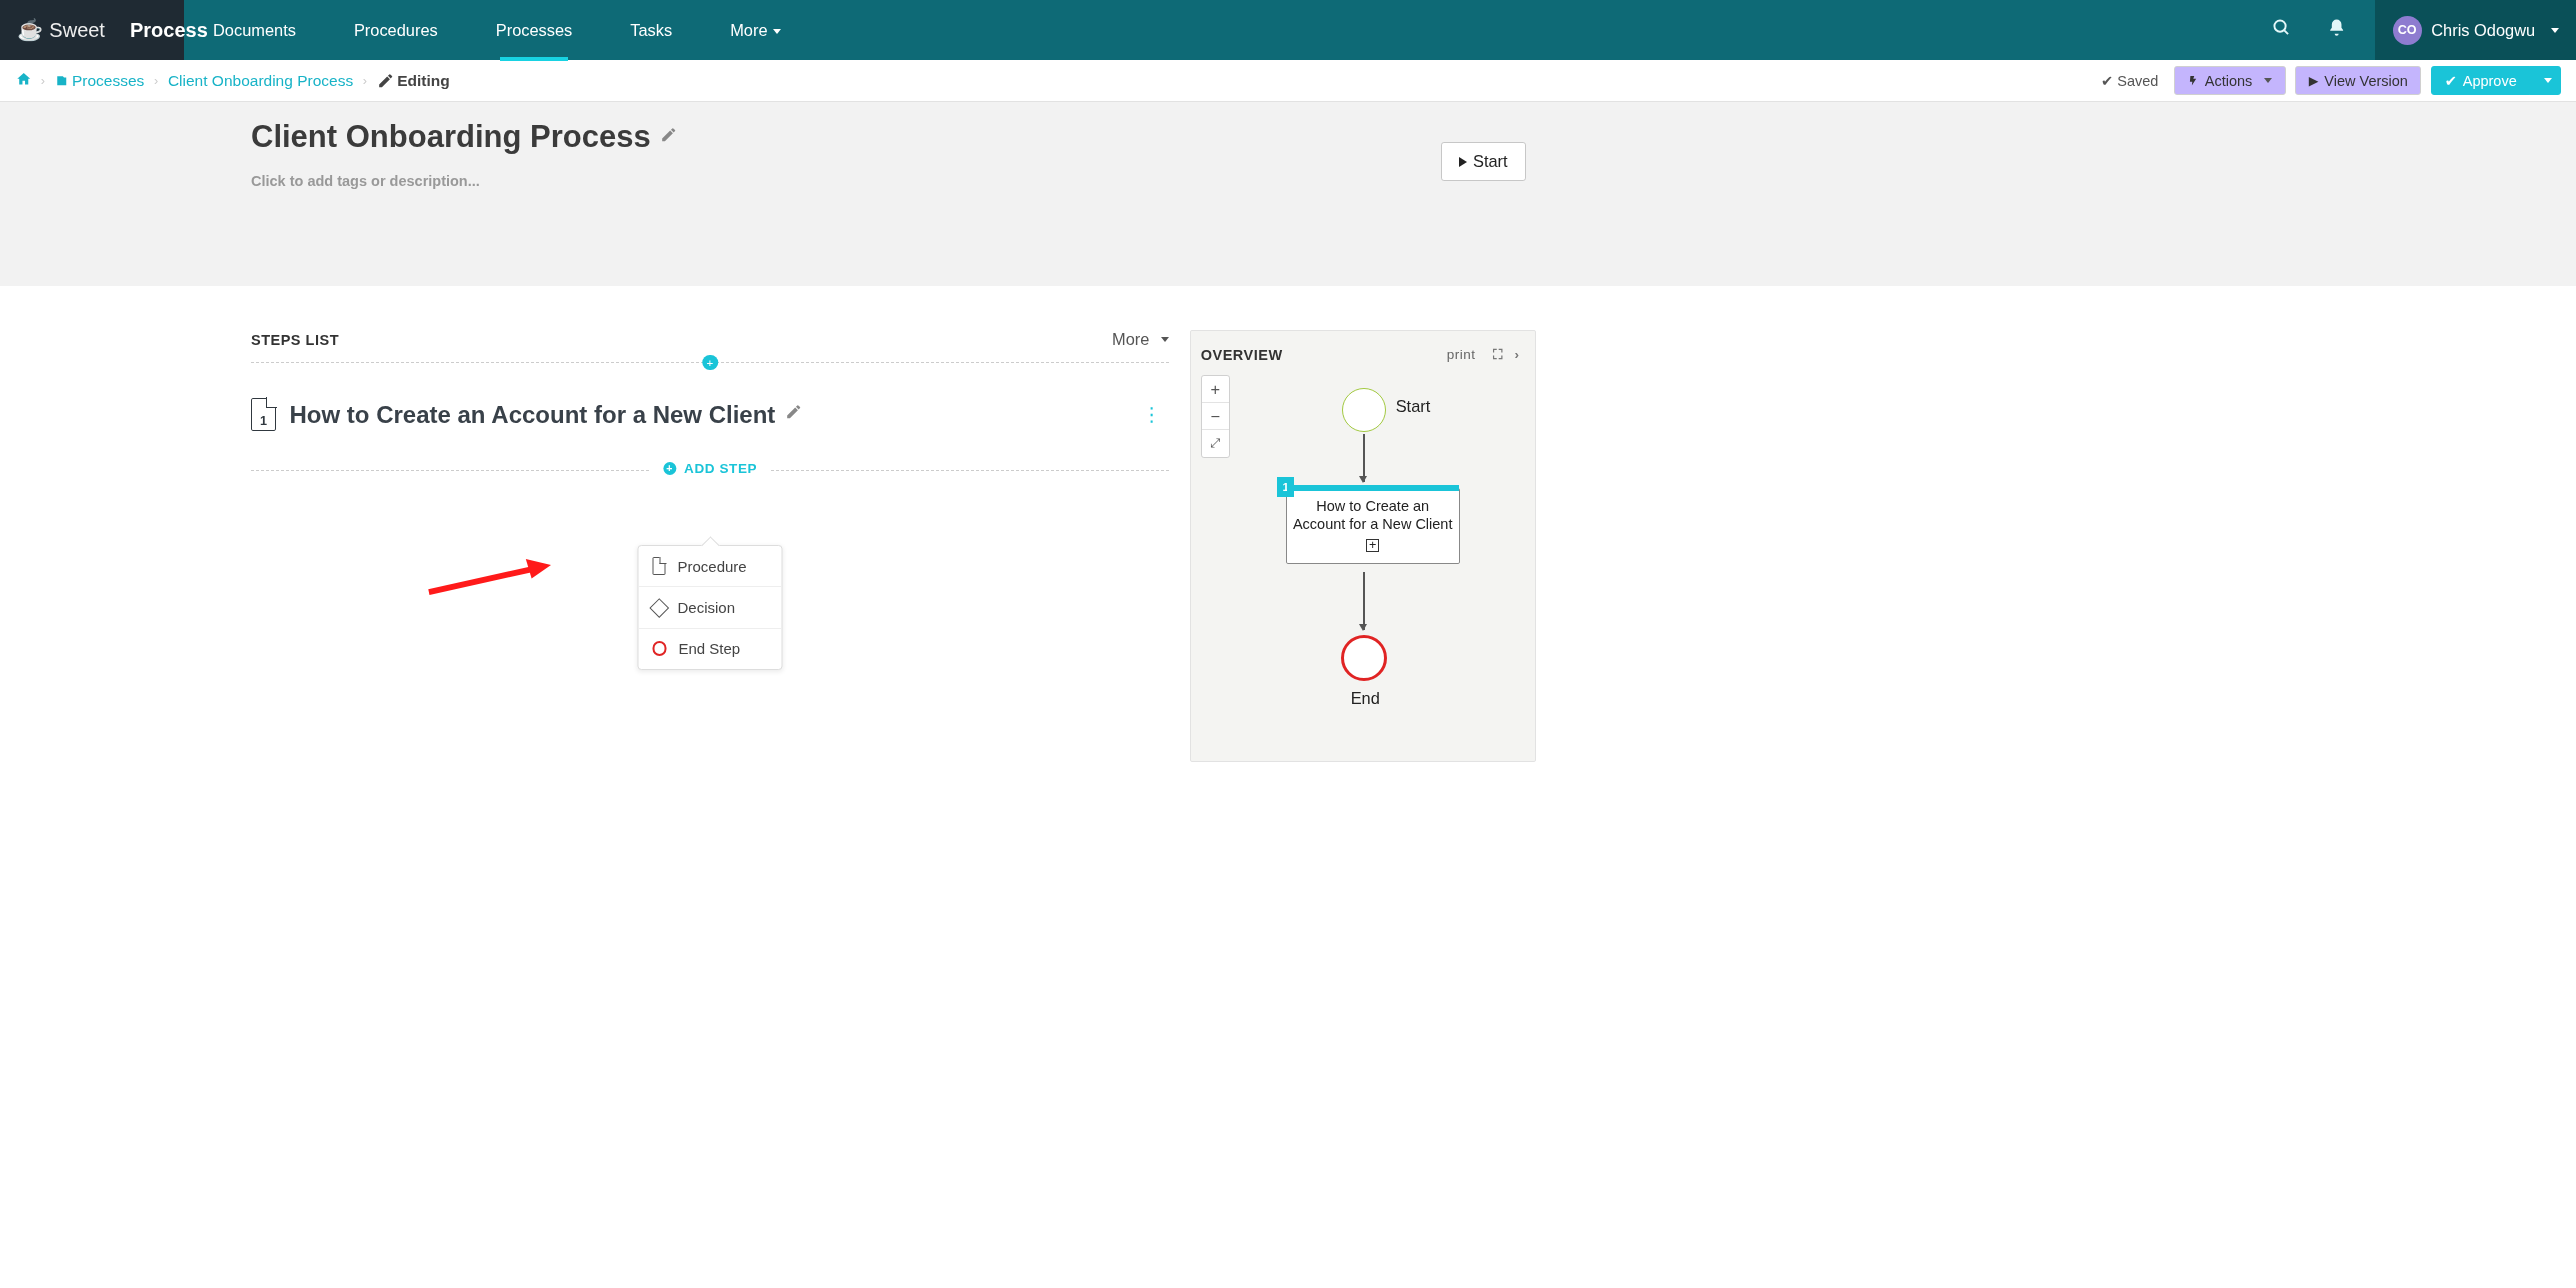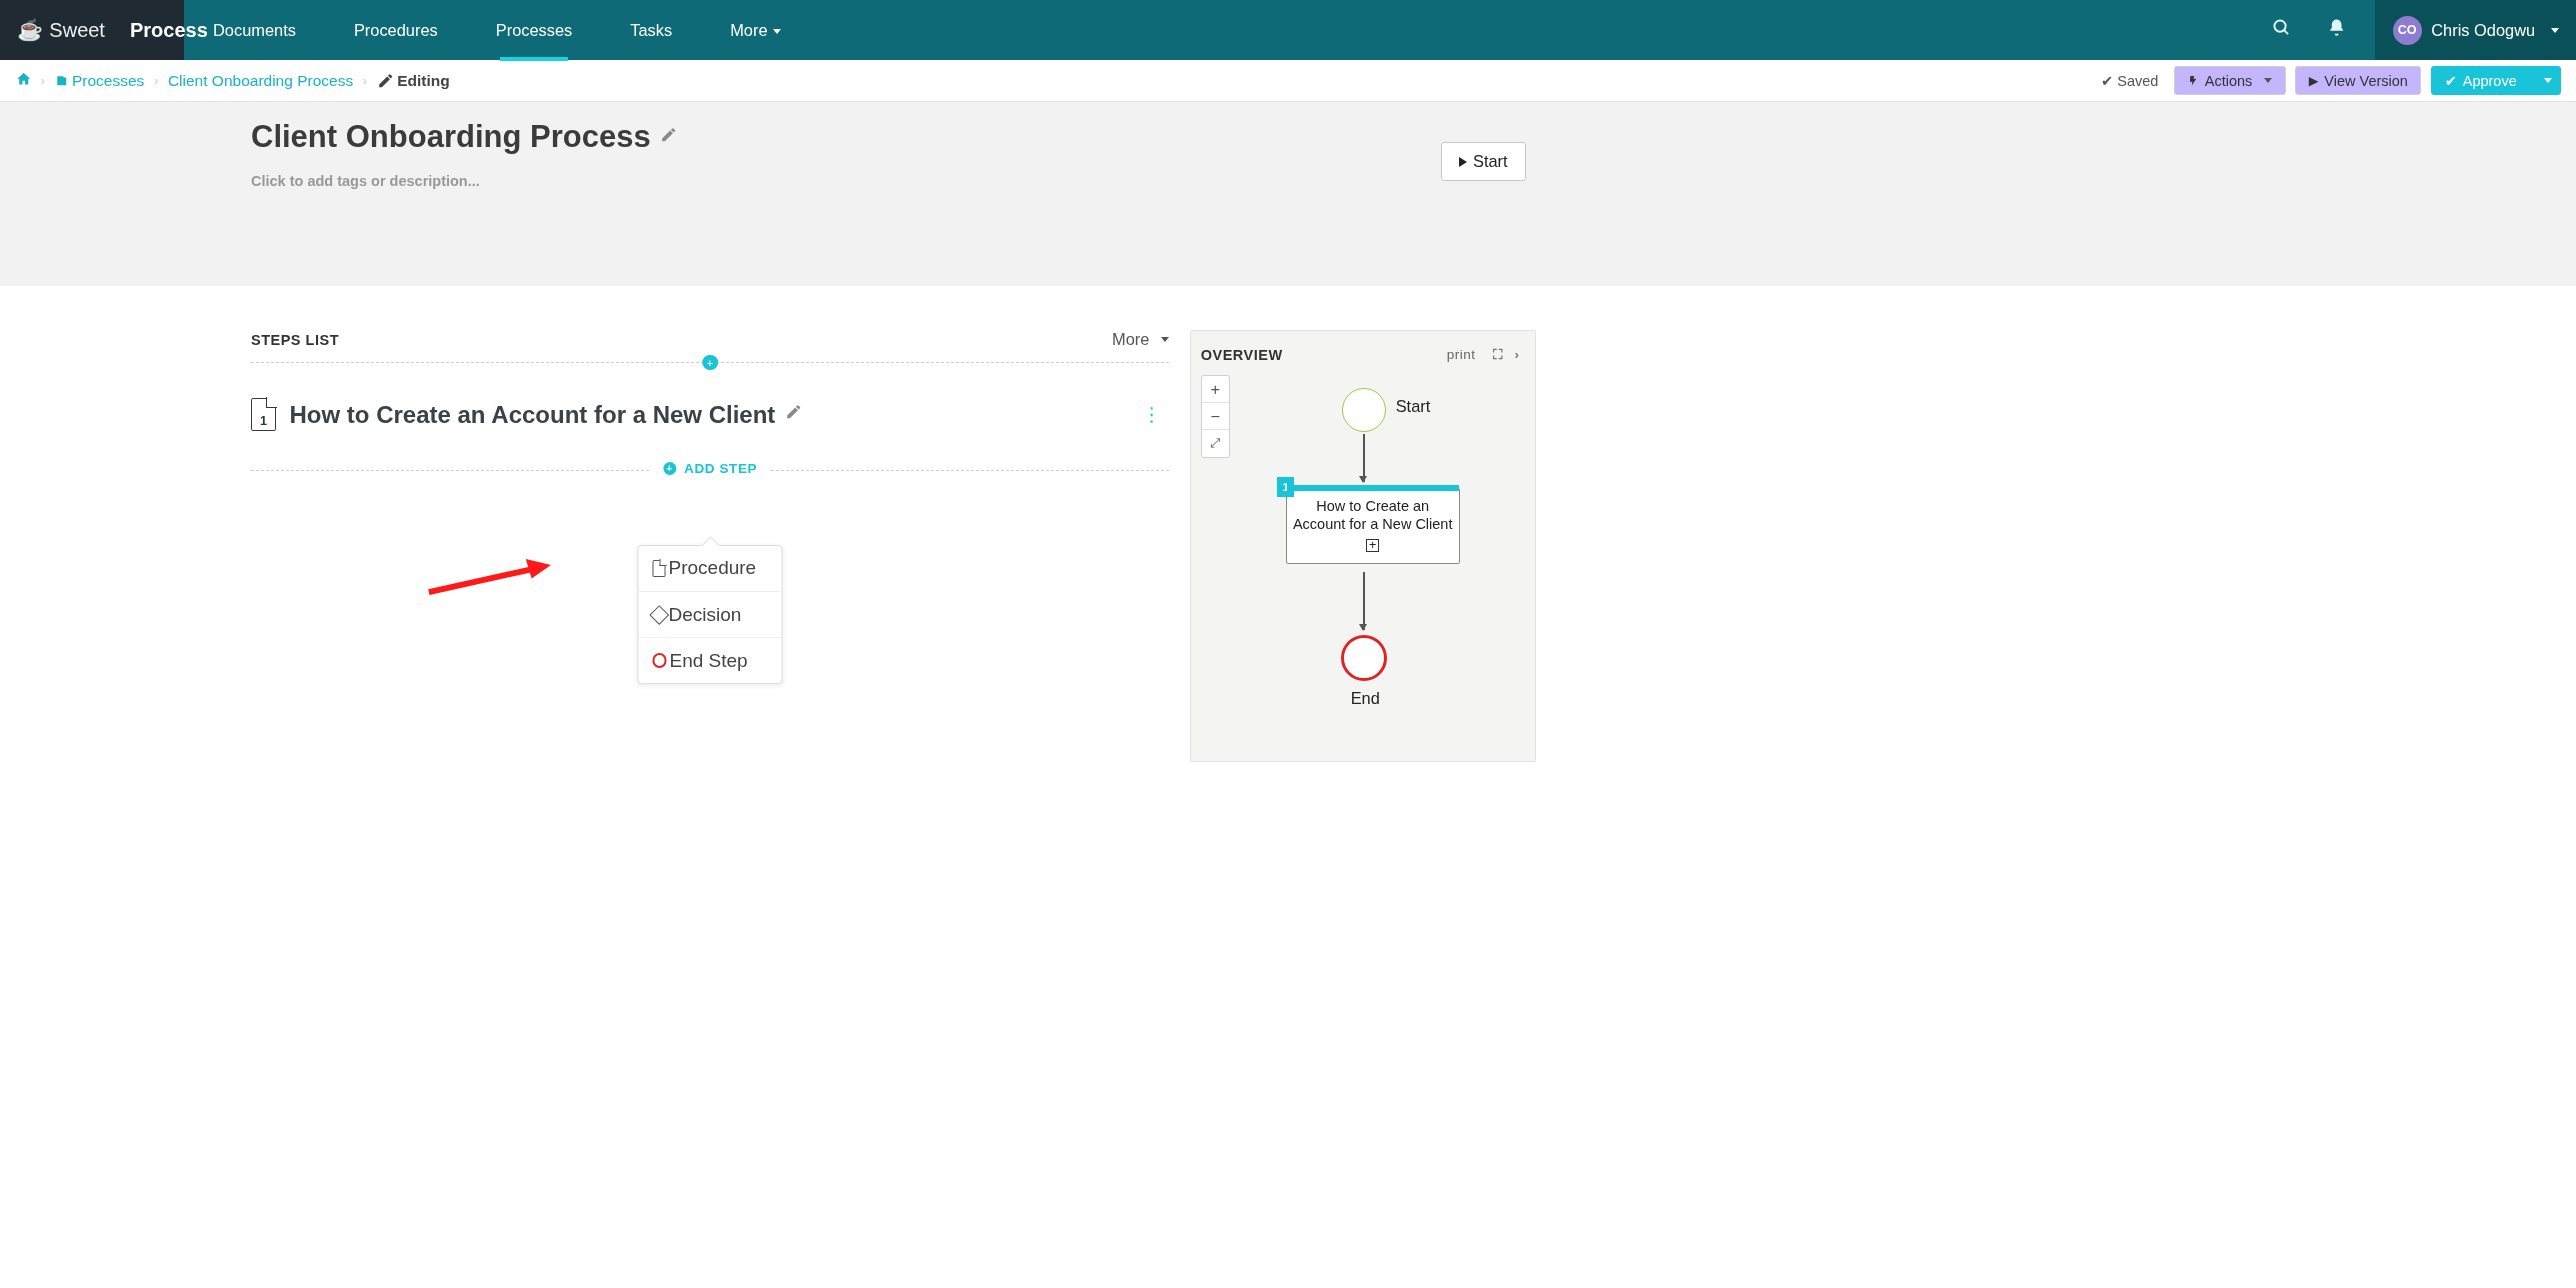--- a/index.html
+++ b/index.html
@@ -337,26 +337,26 @@
     top: -6.8px;
     left: 50%;
     transform: translateX(-50%) rotate(45deg);
     width: 11.6px; height: 11.6px;
     background: #fff;
     border-left: 1px solid #ddd;
     border-top: 1px solid #ddd;
   }
   .step-popover .pop-item {
     padding: 11.6px 13.5px;
-    font-size: 19px;
+    font-size: 15px;
     color: #444;
     cursor: pointer;
     display: flex;
     align-items: center;
-    gap: 3px;
+    gap: 12px;
     border-bottom: 1px solid #eee;
   }
   .step-popover .pop-item:last-child { border-bottom: none; }
   .ic-doc {
     width: 13.5px; height: 17.4px;
     border: 1.5px solid #555;
     border-radius: 1px;
     position: relative;
   }
   .ic-doc::before {

